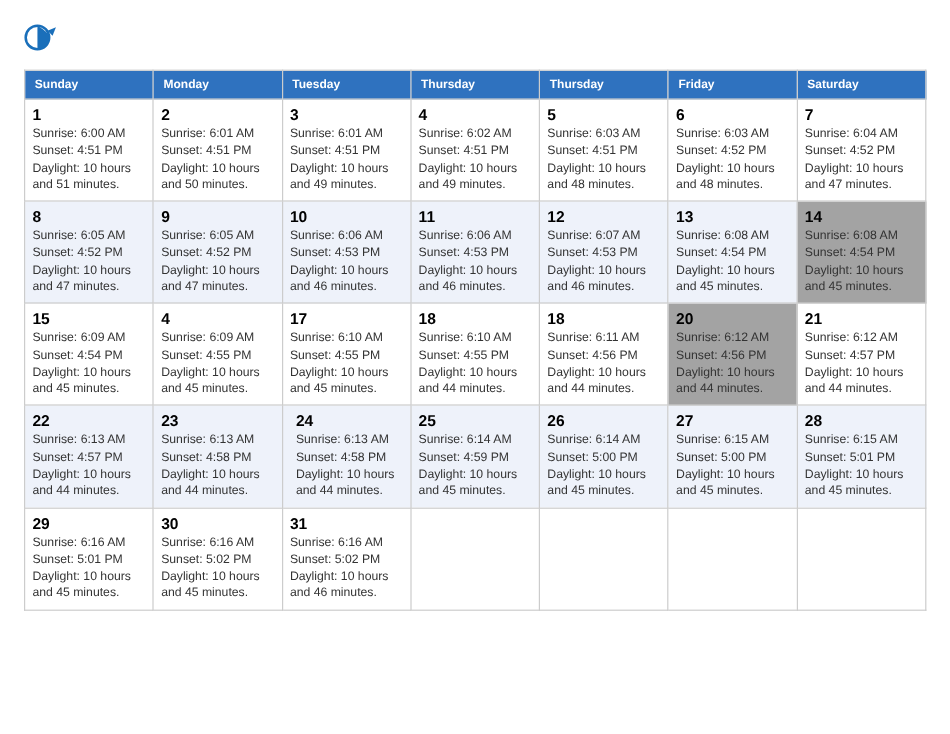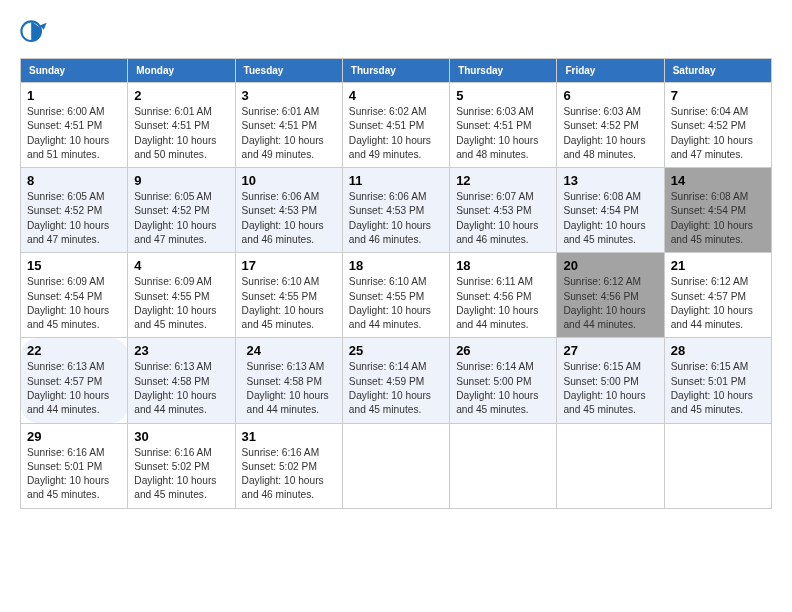--- a/index.html
+++ b/index.html
@@ -165,21 +165,21 @@
         <td style="background-color: rgb(255, 255, 255);"><span class="day-num">18</span>
         <span class="day-info">Sunrise: 6:10 AM<br>Sunset: 4:55 PM<br>Daylight: 10 hours and 44 minutes.</span></td>
         <td style="background-color: rgb(255, 255, 255);"><span class="day-num">18</span>
         <span class="day-info">Sunrise: 6:11 AM<br>Sunset: 4:56 PM<br>Daylight: 10 hours and 44 minutes.</span></td>
         <td style="background-color: #a3a3a3;"><span class="day-num">20</span>
         <span class="day-info">Sunrise: 6:12 AM<br>Sunset: 4:56 PM<br>Daylight: 10 hours and 44 minutes.</span></td>
         <td style="background-color: rgb(255, 255, 255);"><span class="day-num">21</span>
         <span class="day-info">Sunrise: 6:12 AM<br>Sunset: 4:57 PM<br>Daylight: 10 hours and 44 minutes.</span></td>
       </tr>
       <tr>
-        <td style="background-color: rgb(238, 242, 250); border-radius: 17px;"><span class="day-num">22</span>
+        <td style="background-color: rgb(238, 242, 250);"><span class="day-num">22</span>
         <span class="day-info">Sunrise: 6:13 AM<br>Sunset: 4:57 PM<br>Daylight: 10 hours and 44 minutes.</span></td>
         <td style="background-color: rgb(238, 242, 250);"><span class="day-num">23</span>
         <span class="day-info">Sunrise: 6:13 AM<br>Sunset: 4:58 PM<br>Daylight: 10 hours and 44 minutes.</span></td>
         <td style="background-color: rgb(238, 242, 250); padding-left: 11px;"><span class="day-num">24</span>
         <span class="day-info">Sunrise: 6:13 AM<br>Sunset: 4:58 PM<br>Daylight: 10 hours and 44 minutes.</span></td>
         <td style="background-color: rgb(238, 242, 250);"><span class="day-num">25</span>
         <span class="day-info">Sunrise: 6:14 AM<br>Sunset: 4:59 PM<br>Daylight: 10 hours and 45 minutes.</span></td>
         <td style="background-color: rgb(238, 242, 250); margin-left: 48px;"><span class="day-num">26</span>
         <span class="day-info">Sunrise: 6:14 AM<br>Sunset: 5:00 PM<br>Daylight: 10 hours and 45 minutes.</span></td>
         <td style="background-color: rgb(238, 242, 250);"><span class="day-num">27</span>

